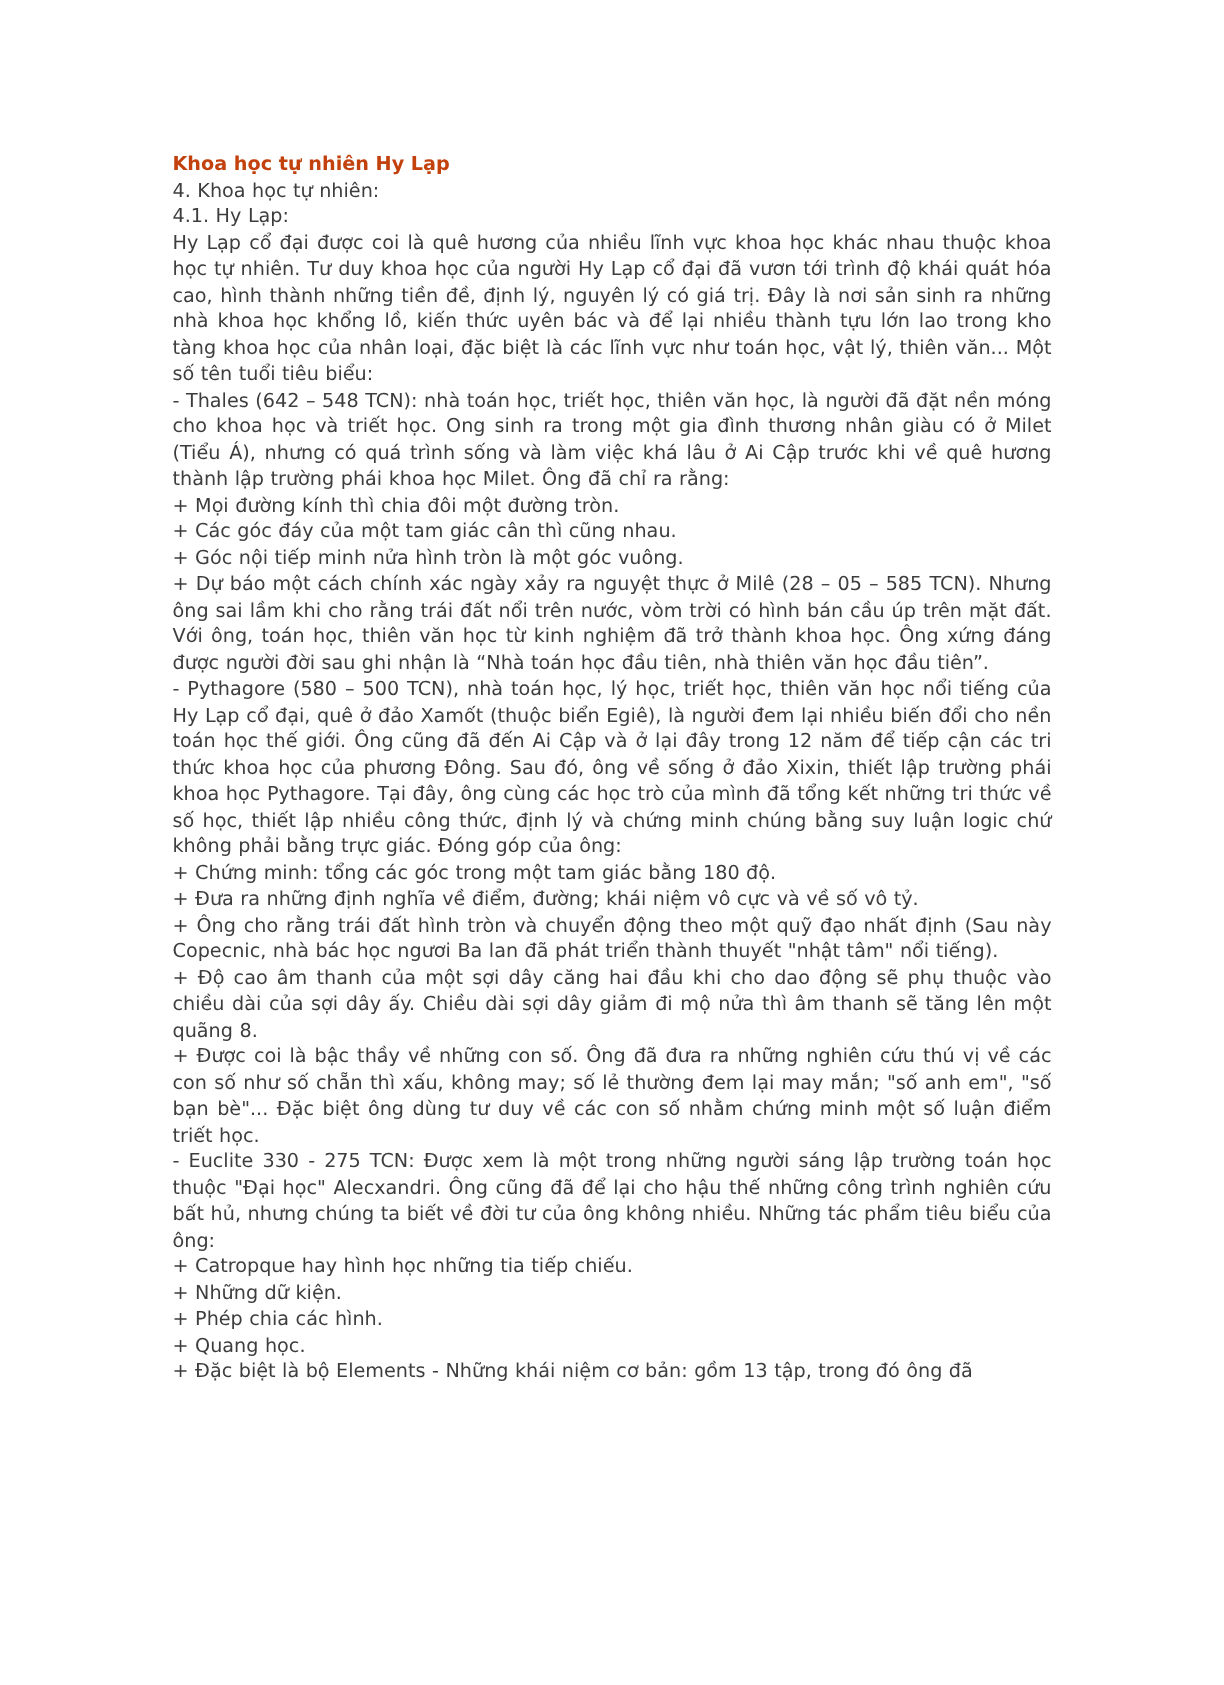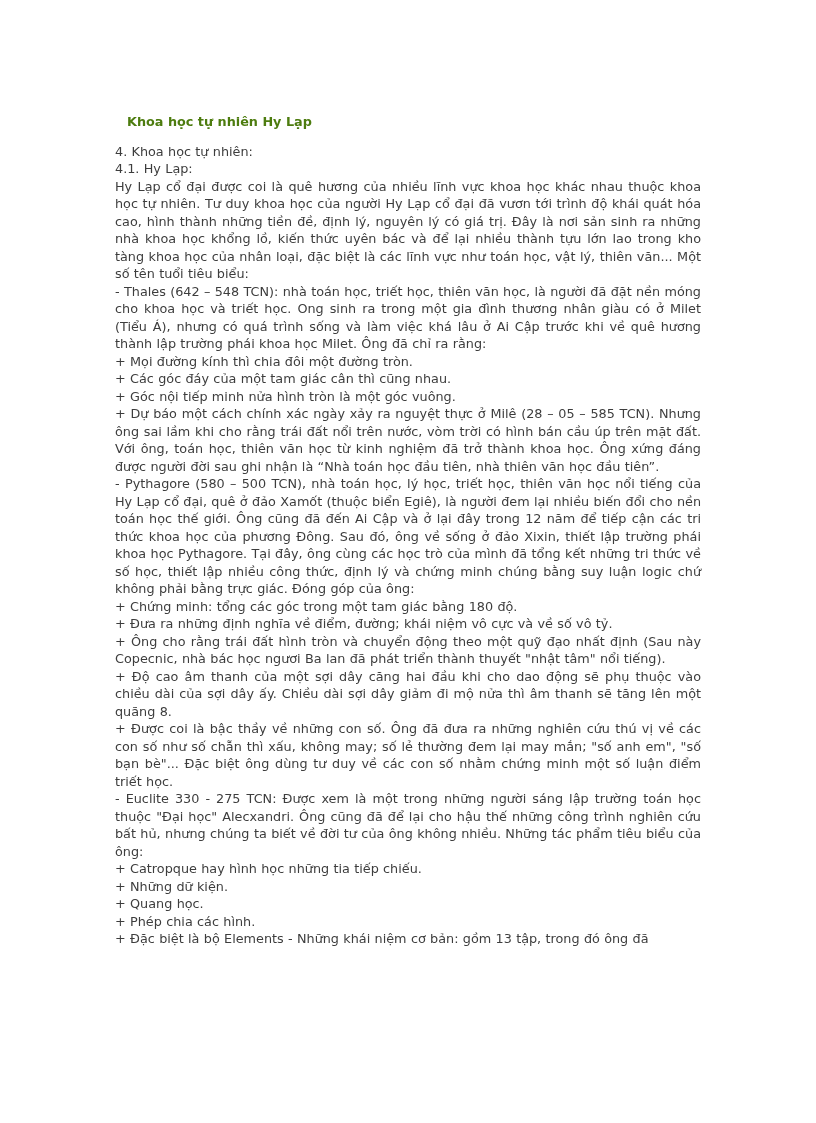--- a/index.html
+++ b/index.html
@@ -21,22 +21,22 @@
     top: 101px;
     width: 586px;
     color: #3d3d3d;
     font-size: 12.8px;
     line-height: 17.5px;
   }
   .doc-title {
     font-size: 12.8px;
     line-height: 17.5px;
     font-weight: bold;
-    margin: 12px;
-    color: #4d7c0f;
+    margin: 0;
+    color: #c2410c;
     text-align: left;
   }
   .para {
     margin: 0;
     text-align: justify;
     text-justify: inter-word;
     word-spacing: 0.02em;
   }
 </style>
 </head>
@@ -56,18 +56,18 @@
         <p class="para">+ Dự báo một cách chính xác ngày xảy ra nguyệt thực ở Milê (28 – 05 – 585 TCN). Nhưng ông sai lầm khi cho rằng trái đất nổi trên nước, vòm trời có hình bán cầu úp trên mặt đất. Với ông, toán học, thiên văn học từ kinh nghiệm đã trở thành khoa học. Ông xứng đáng được người đời sau ghi nhận là “Nhà toán học đầu tiên, nhà thiên văn học đầu tiên”.</p>
         <p class="para">- Pythagore (580 – 500 TCN), nhà toán học, lý học, triết học, thiên văn học nổi tiếng của Hy Lạp cổ đại, quê ở đảo Xamốt (thuộc biển Egiê), là người đem lại nhiều biến đổi cho nền toán học thế giới. Ông cũng đã đến Ai Cập và ở lại đây trong 12 năm để tiếp cận các tri thức khoa học của phương Đông. Sau đó, ông về sống ở đảo Xixin, thiết lập trường phái khoa học Pythagore. Tại đây, ông cùng các học trò của mình đã tổng kết những tri thức về số học, thiết lập nhiều công thức, định lý và chứng minh chúng bằng suy luận logic chứ không phải bằng trực giác. Đóng góp của ông:</p>
         <p class="para">+ Chứng minh: tổng các góc trong một tam giác bằng 180 độ.</p>
         <p class="para">+ Đưa ra những định nghĩa về điểm, đường; khái niệm vô cực và về số vô tỷ.</p>
         <p class="para">+ Ông cho rằng trái đất hình tròn và chuyển động theo một quỹ đạo nhất định (Sau này Copecnic, nhà bác học ngươi Ba lan đã phát triển thành thuyết "nhật tâm" nổi tiếng).</p>
         <p class="para">+ Độ cao âm thanh của một sợi dây căng hai đầu khi cho dao động sẽ phụ thuộc vào chiều dài của sợi dây ấy. Chiều dài sợi dây giảm đi mộ nửa thì âm thanh sẽ tăng lên một quãng 8.</p>
         <p class="para">+ Được coi là bậc thầy về những con số. Ông đã đưa ra những nghiên cứu thú vị về các con số như số chẵn thì xấu, không may; số lẻ thường đem lại may mắn; "số anh em", "số bạn bè"... Đặc biệt ông dùng tư duy về các con số nhằm chứng minh một số luận điểm triết học.</p>
         <p class="para">- Euclite 330 - 275 TCN: Được xem là một trong những người sáng lập trường toán học thuộc "Đại học" Alecxandri. Ông cũng đã để lại cho hậu thế những công trình nghiên cứu bất hủ, nhưng chúng ta biết về đời tư của ông không nhiều. Những tác phẩm tiêu biểu của ông:</p>
         <p class="para">+ Catropque hay hình học những tia tiếp chiếu.</p>
         <p class="para">+ Những dữ kiện.</p>
+        <p class="para">+ Phép chia các hình.</p>
         <p class="para">+ Quang học.</p>
-        <p class="para">+ Phép chia các hình.</p>
         <p class="para">+ Đặc biệt là bộ Elements - Những khái niệm cơ bản: gồm 13 tập, trong đó ông đã</p>
       </div>
   </div>
 </div>
 
 </body></html>

